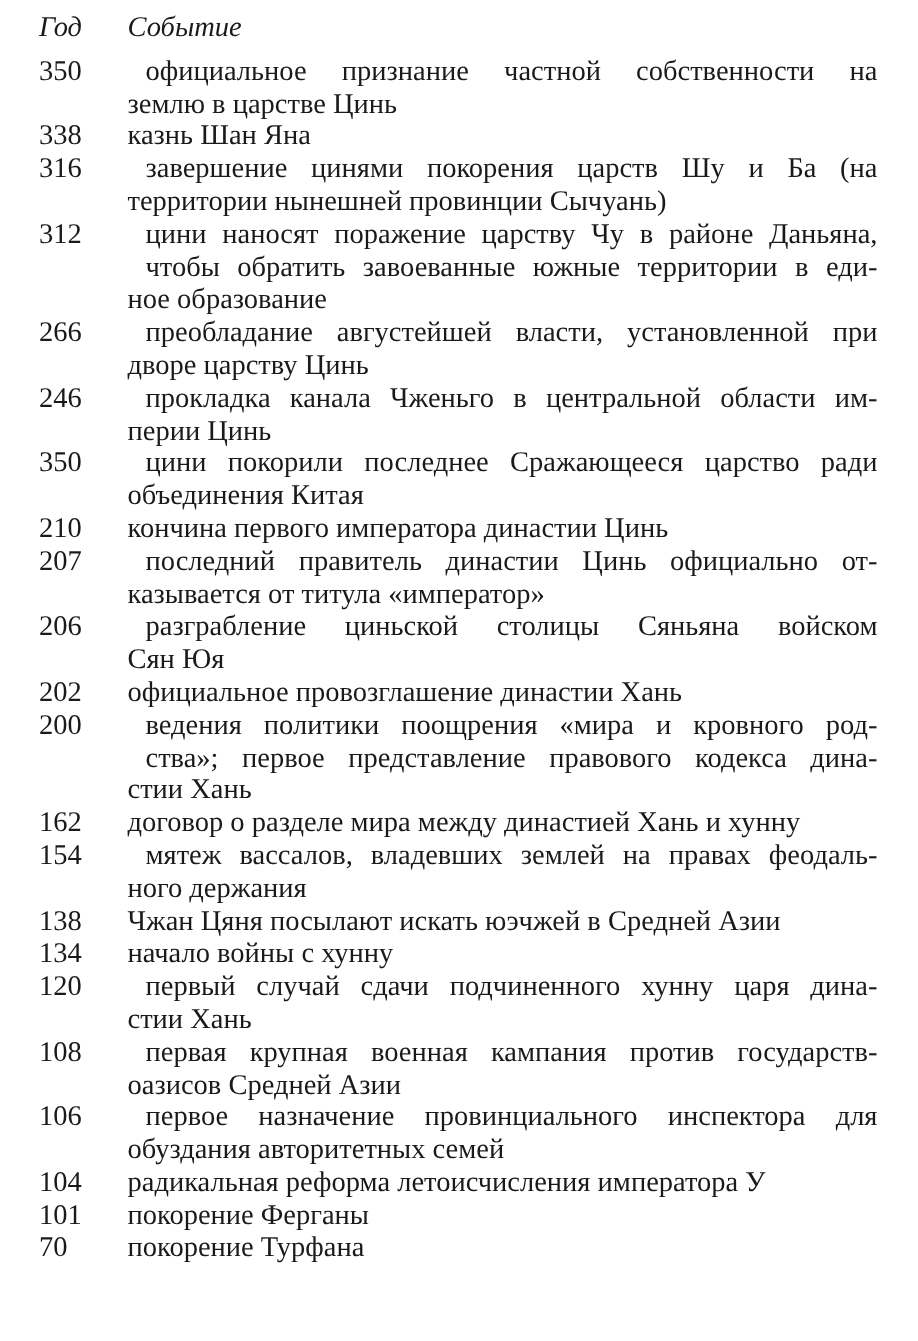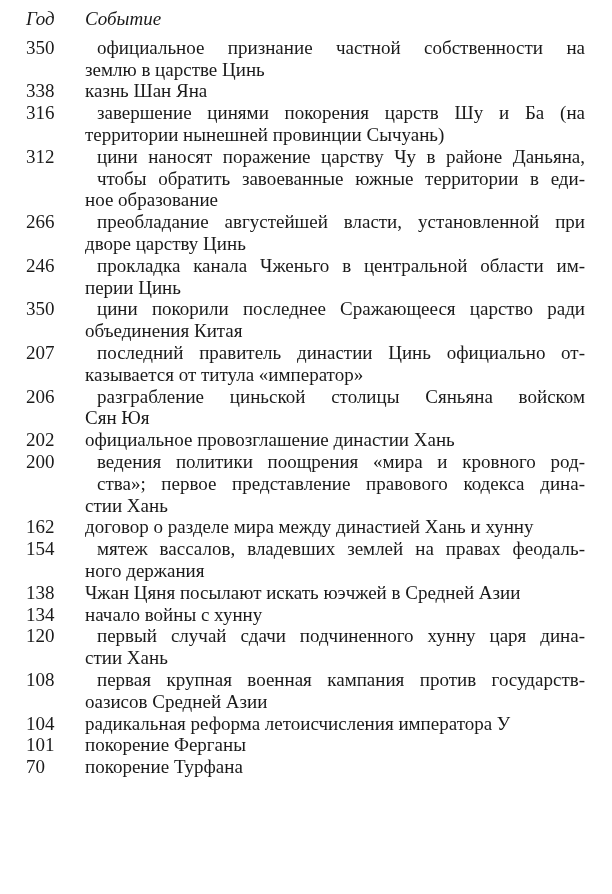--- a/index.html
+++ b/index.html
@@ -96,20 +96,26 @@
         </div>
       </div>
       <div class="row">
         <div class="year">350</div>
         <div class="event">
           <div class="line just">цини покорили последнее Сражающееся царство ради</div>
           <div class="line">объединения Китая</div>
         </div>
       </div>
       <div class="row">
+        <div class="year">210</div>
+        <div class="event">
+          <div class="line">кончина первого императора династии Цинь</div>
+        </div>
+      </div>
+      <div class="row">
         <div class="year">207</div>
         <div class="event">
           <div class="line just">последний правитель династии Цинь официально от-</div>
           <div class="line">казывается от титула «император»</div>
         </div>
       </div>
       <div class="row">
         <div class="year">206</div>
         <div class="event">
           <div class="line just">разграбление циньской столицы Сяньяна войском</div>
@@ -160,20 +166,27 @@
         <div class="event">
           <div class="line just">первый случай сдачи подчиненного хунну царя дина-</div>
           <div class="line">стии Хань</div>
         </div>
       </div>
       <div class="row">
         <div class="year">108</div>
         <div class="event">
           <div class="line just">первая крупная военная кампания против государств-</div>
           <div class="line">оазисов Средней Азии</div>
+        </div>
+      </div>
+      <div class="row">
+        <div class="year">106</div>
+        <div class="event">
+          <div class="line just">первое назначение провинциального инспектора для</div>
+          <div class="line">обуздания авторитетных семей</div>
         </div>
       </div>
       <div class="row">
         <div class="year">104</div>
         <div class="event">
           <div class="line">радикальная реформа летоисчисления императора У</div>
         </div>
       </div>
       <div class="row">
         <div class="year">101</div>

